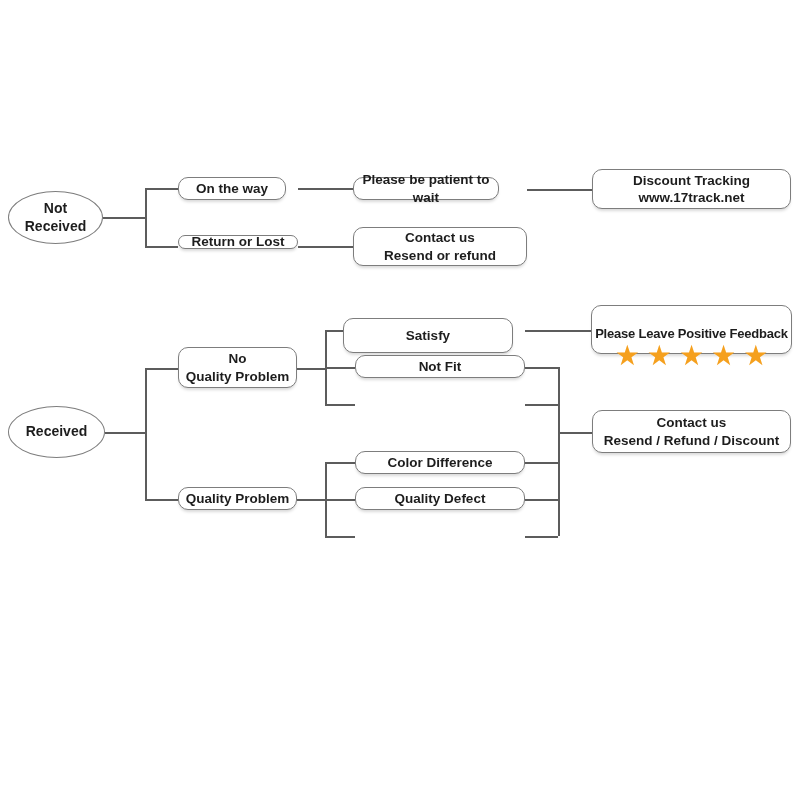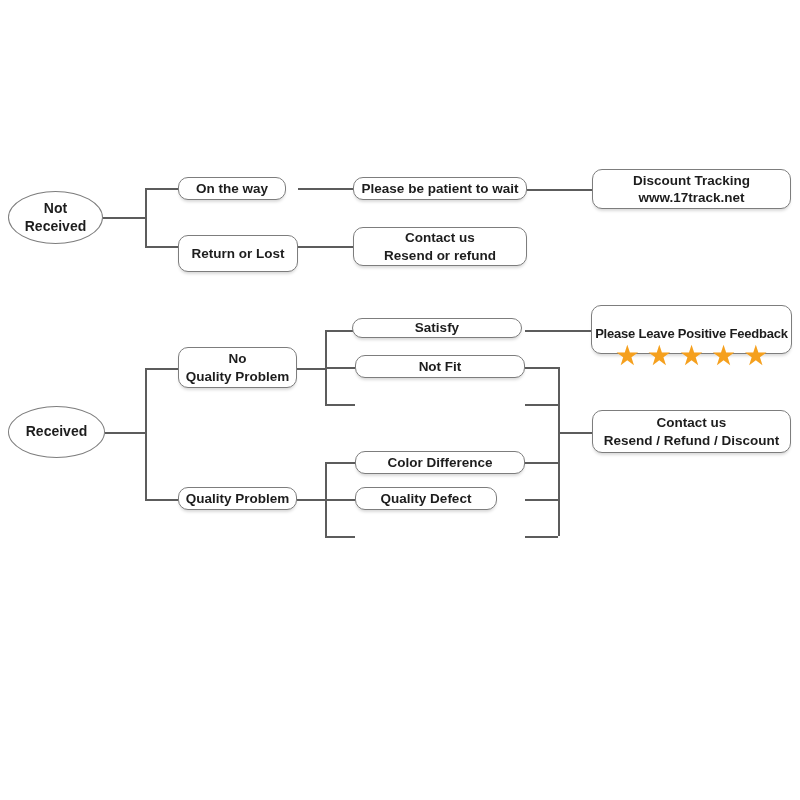--- a/index.html
+++ b/index.html
@@ -40,32 +40,32 @@
   <div class="vline" style="left:145px;top:188px;height:59px;"></div>
   <div class="hline" style="left:145px;top:188px;width:33px;"></div>
   <div class="hline" style="left:145px;top:246px;width:33px;"></div>
 
   <div class="node" style="left:178px;top:177px;width:108px;height:23px;">
     <span>On the way</span>
   </div>
 
   <div class="hline" style="left:298px;top:188px;width:55px;"></div>
 
-  <div class="node" style="left:353px;top:177px;width:174px;height:23px;">
+  <div class="node" style="left:353px;top:177px;width:146px;height:23px;">
     <span>Please be patient to wait</span>
   </div>
 
   <div class="hline" style="left:527px;top:189px;width:65px;"></div>
 
   <div class="node" style="left:592px;top:169px;width:199px;height:40px;">
     <span>Discount Tracking</span>
     <span>www.17track.net</span>
   </div>
 
-  <div class="node" style="left:178px;top:235px;width:120px;height:37px;">
+  <div class="node" style="left:178px;top:235px;width:120px;height:14px;">
     <span>Return or Lost</span>
   </div>
 
   <div class="hline" style="left:298px;top:246px;width:55px;"></div>
 
   <div class="node" style="left:353px;top:227px;width:174px;height:39px;">
     <span>Contact us</span>
     <span>Resend or refund</span>
   </div>
 
@@ -82,41 +82,41 @@
     <span>No</span>
     <span>Quality Problem</span>
   </div>
 
   <div class="hline" style="left:297px;top:368px;width:28px;"></div>
   <div class="vline" style="left:325px;top:330px;height:74px;"></div>
   <div class="hline" style="left:325px;top:330px;width:30px;"></div>
   <div class="hline" style="left:325px;top:367px;width:30px;"></div>
   <div class="hline" style="left:325px;top:404px;width:30px;"></div>
 
-  <div class="node" style="left:352px;top:318px;width:170px;height:20px;">
+  <div class="node" style="left:343px;top:318px;width:170px;height:35px;">
     <span>Satisfy</span>
   </div>
   <div class="node" style="left:355px;top:355px;width:170px;height:23px;">
     <span>Not Fit</span>
   </div>
 
   <div class="node" style="left:178px;top:487px;width:119px;height:23px;">
     <span>Quality Problem</span>
   </div>
 
   <div class="hline" style="left:297px;top:499px;width:28px;"></div>
   <div class="vline" style="left:325px;top:462px;height:74px;"></div>
   <div class="hline" style="left:325px;top:462px;width:30px;"></div>
   <div class="hline" style="left:325px;top:499px;width:30px;"></div>
   <div class="hline" style="left:325px;top:536px;width:30px;"></div>
 
   <div class="node" style="left:355px;top:451px;width:170px;height:23px;">
     <span>Color Difference</span>
   </div>
-  <div class="node" style="left:355px;top:487px;width:142px;height:23px;">
+  <div class="node" style="left:355px;top:487px;width:170px;height:23px;">
     <span>Quality Defect</span>
   </div>
 
   <div class="hline" style="left:525px;top:330px;width:66px;"></div>
   <div class="hline" style="left:525px;top:367px;width:33px;"></div>
   <div class="hline" style="left:525px;top:404px;width:33px;"></div>
   <div class="hline" style="left:525px;top:462px;width:33px;"></div>
   <div class="hline" style="left:525px;top:499px;width:33px;"></div>
   <div class="hline" style="left:525px;top:536px;width:33px;"></div>
   <div class="vline" style="left:558px;top:367px;height:169px;"></div>

